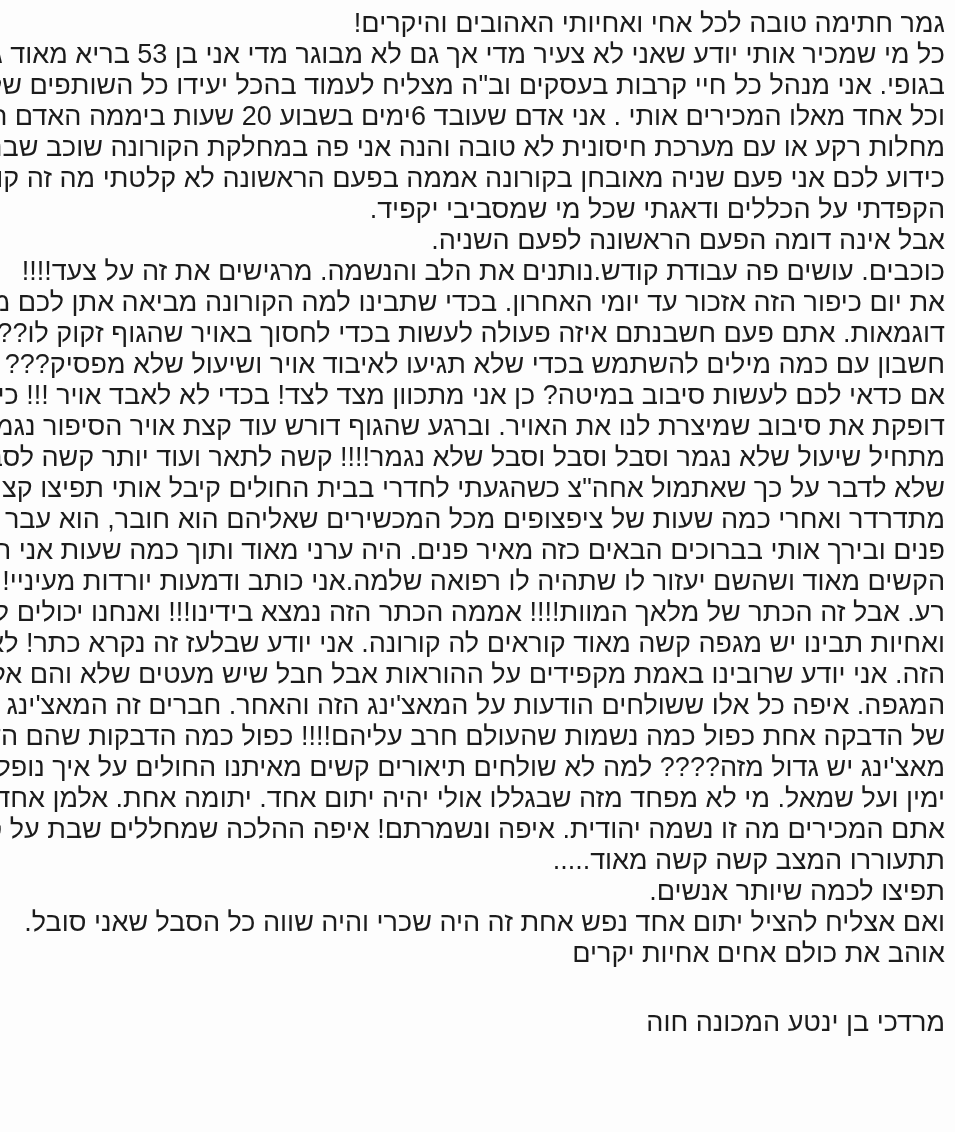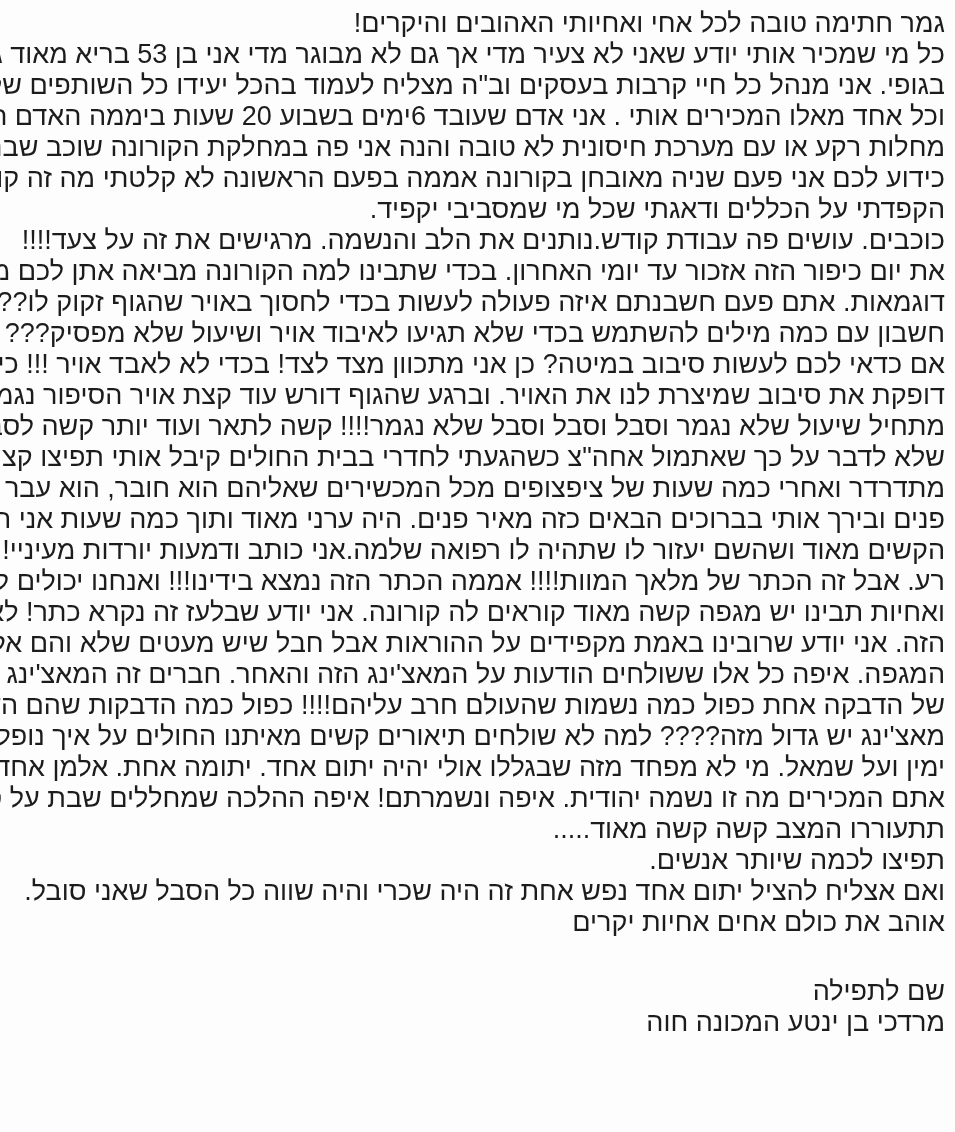--- a/index.html
+++ b/index.html
@@ -39,20 +39,21 @@
 
 <div class="doc" dir="rtl">
   <div id="lines">
       <div class="line">גמר חתימה טובה לכל אחי ואחיותי האהובים והיקרים!</div>
       <div class="line">כל מי שמכיר אותי יודע שאני לא צעיר מדי אך גם לא מבוגר מדי אני בן 53 בריא מאוד גם בנפשי וגם</div>
       <div class="line">בגופי. אני מנהל כל חיי קרבות בעסקים וב"ה מצליח לעמוד בהכל יעידו כל השותפים שלי בעבר וכיום.</div>
       <div class="line">וכל אחד מאלו המכירים אותי . אני אדם שעובד 6ימים בשבוע 20 שעות ביממה האדם האחרון שהוא עם</div>
       <div class="line">מחלות רקע או עם מערכת חיסונית לא טובה והנה אני פה במחלקת הקורונה שוכב שבר כלי!</div>
       <div class="line">כידוע לכם אני פעם שניה מאובחן בקורונה אממה בפעם הראשונה לא קלטתי מה זה קורונה נכון</div>
       <div class="line">הקפדתי על הכללים ודאגתי שכל מי שמסביבי יקפיד.</div>
+      <div class="line">אבל אינה דומה הפעם הראשונה לפעם השניה.</div>
       <div class="line">כוכבים. עושים פה עבודת קודש.נותנים את הלב והנשמה. מרגישים את זה על צעד!!!!</div>
       <div class="line">את יום כיפור הזה אזכור עד יומי האחרון. בכדי שתבינו למה הקורונה מביאה אתן לכם מעצמי מספר</div>
       <div class="line">דוגמאות. אתם פעם חשבנתם איזה פעולה לעשות בכדי לחסוך באויר שהגוף זקוק לו??? האם עשיתם</div>
       <div class="line">חשבון עם כמה מילים להשתמש בכדי שלא תגיעו לאיבוד אויר ושיעול שלא מפסיק??? האם חשבנתם</div>
       <div class="line">אם כדאי לכם לעשות סיבוב במיטה? כן אני מתכוון מצד לצד! בכדי לא לאבד אויר !!! כי תבינו הקורונה</div>
       <div class="line">דופקת את סיבוב שמיצרת לנו את האויר. וברגע שהגוף דורש עוד קצת אויר הסיפור נגמר.... אין אויר.</div>
       <div class="line">מתחיל שיעול שלא נגמר וסבל וסבל וסבל שלא נגמר!!!! קשה לתאר ועוד יותר קשה לסבול את זה!!!!</div>
       <div class="line">שלא לדבר על כך שאתמול אחה"צ כשהגעתי לחדרי בבית החולים קיבל אותי תפיצו קצת מבוגר במאור</div>
       <div class="line">מתדרדר ואחרי כמה שעות של ציפצופים מכל המכשירים שאליהם הוא חובר, הוא עבר למחלקה של</div>
       <div class="line">פנים ובירך אותי בברוכים הבאים כזה מאיר פנים. היה ערני מאוד ותוך כמה שעות אני רואה איך שהוא</div>
@@ -63,16 +64,15 @@
       <div class="line">המגפה. איפה כל אלו ששולחים הודעות על המאצ'ינג הזה והאחר. חברים זה המאצ'ינג הכי גדול!!! הצלה</div>
       <div class="line">של הדבקה אחת כפול כמה נשמות שהעולם חרב עליהם!!!! כפול כמה הדבקות שהם הדביקו!!! וראו איזה</div>
       <div class="line">מאצ'ינג יש גדול מזה???? למה לא שולחים תיאורים קשים מאיתנו החולים על איך נופלים פה אנשים על</div>
       <div class="line">ימין ועל שמאל. מי לא מפחד מזה שבגללו אולי יהיה יתום אחד. יתומה אחת. אלמן אחד. אלמנה אחת.</div>
       <div class="line">אתם המכירים מה זו נשמה יהודית. איפה ונשמרתם! איפה ההלכה שמחללים שבת על ספק פיקוח נפש!!!!</div>
       <div class="line">תתעוררו המצב קשה קשה מאוד.....</div>
       <div class="line">תפיצו לכמה שיותר אנשים.</div>
       <div class="line">ואם אצליח להציל יתום אחד נפש אחת זה היה שכרי והיה שווה כל הסבל שאני סובל.</div>
       <div class="line">אוהב את כולם אחים אחיות יקרים</div>
       <div class="line empty"></div>
-      <div class="line">שם לתפילה</div>
       <div class="line">מרדכי בן ינטע המכונה חוה</div>
     </div>
 </div>
 
 </body></html>

